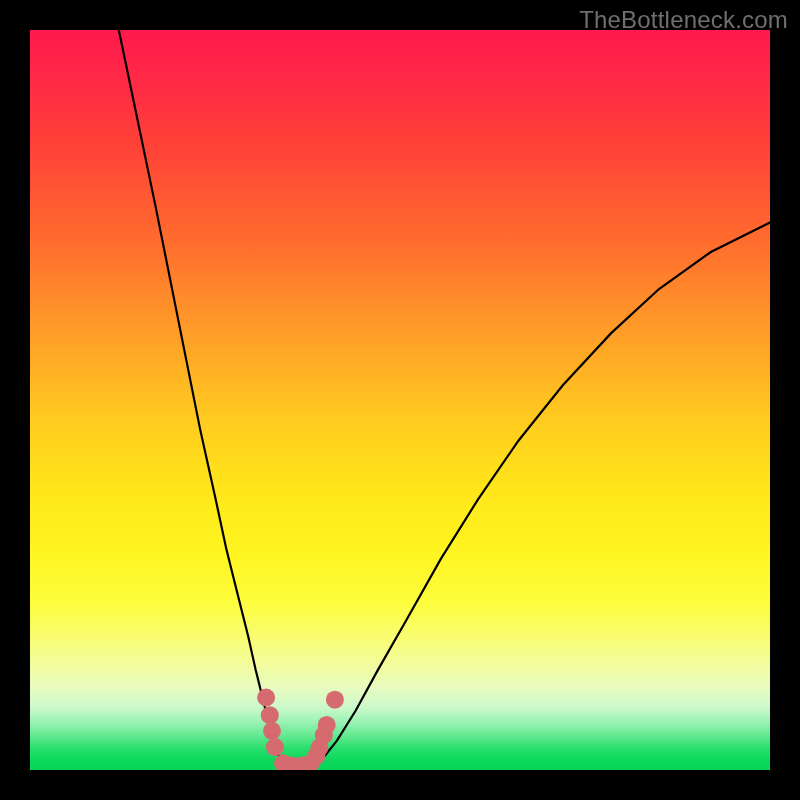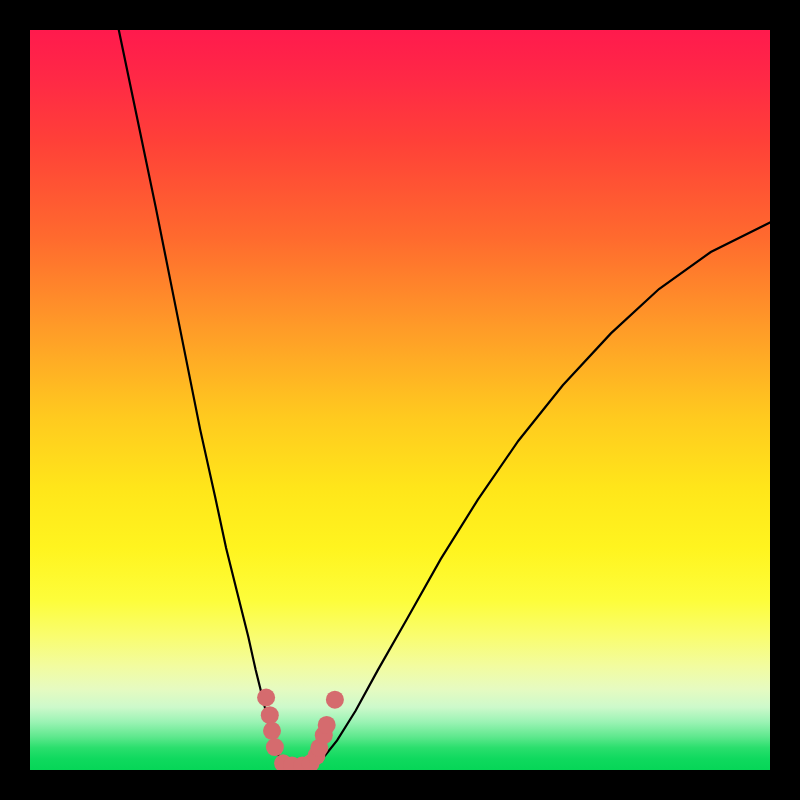--- a/index.html
+++ b/index.html
@@ -69,20 +69,21 @@
     left: 0;
     width: 100%;
     height: 100%;
   }
 </style>
 </head>
 <body>
 
 <div class="frame">
 
+  <div class="watermark">TheBottleneck.com</div>
 
   <div class="plot">
     <div class="gradient"></div>
 
     <svg class="curves" viewBox="0 0 740 740" preserveAspectRatio="none">
       <g>
         <path id="left-curve" fill="none" stroke-width="2.2" stroke-linecap="round" stroke="#000000" d="M88.8 0.0 L107.3 88.8 L125.8 177.6 L140.6 251.6 L155.4 325.6 L170.2 399.6 L185.0 466.2 L196.1 518.0 L207.2 562.4 L218.3 606.8 L225.7 640.1 L233.1 669.7 L238.3 691.9 L243.5 710.4 L247.9 723.7 L251.6 732.6 L255.3 737.8"></path>
         <path id="right-curve" fill="none" stroke-width="2.2" stroke-linecap="round" stroke="#000000" d="M281.2 737.8 L292.3 728.9 L307.1 710.4 L325.6 680.8 L347.8 640.1 L377.4 588.3 L410.7 529.1 L447.7 469.9 L488.4 410.7 L532.8 355.2 L580.9 303.4 L629.0 259.0 L680.8 222.0 L740.0 192.4"></path>
       </g>
       <g id="markers">

